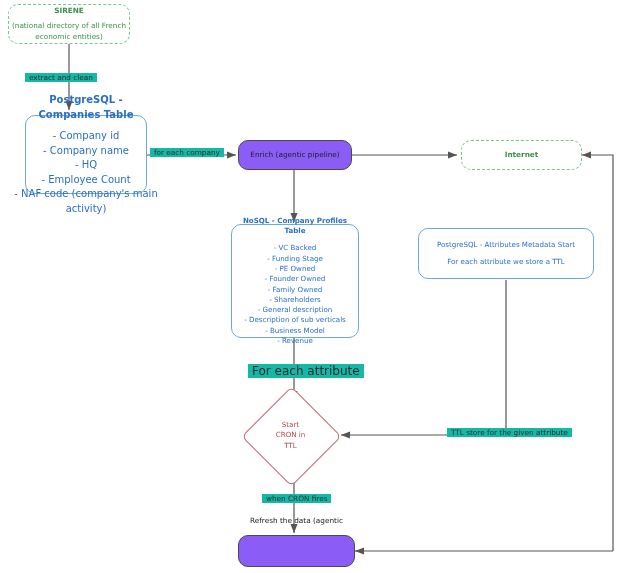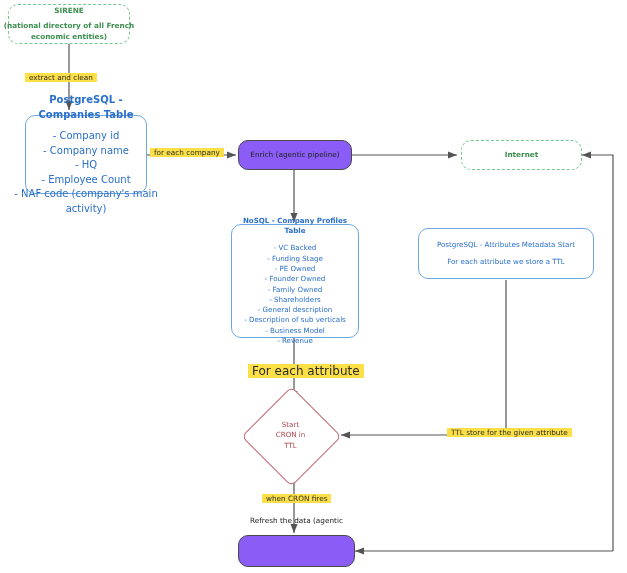--- a/index.html
+++ b/index.html
@@ -20,21 +20,21 @@
   .black{color:#222222;border:1.3px solid #4a4a4a;background:#8b5cf6;}
 
   .diamond-wrap{position:absolute;}
   .diamond-box{position:absolute;left:0;top:0;width:100%;height:100%;
                border:1.3px solid #c46a74;border-radius:6px;
                transform:rotate(45deg);background:#ffffff;}
   .diamond-label{position:absolute;left:0;top:0;width:100%;height:100%;
                  display:flex;flex-direction:column;align-items:center;justify-content:center;
                  color:#b0454f;text-align:left;line-height:1.45;}
 
-  .edge-label{position:absolute;color:#2b2b2b;background:#fde047;white-space:nowrap;
+  .edge-label{position:absolute;color:#2b2b2b;background:#14b8a6;white-space:nowrap;
               padding:0 4px;}
 </style>
 </head>
 <body>
 
 <div id="canvas">
 
   <svg class="wires" viewBox="0 0 627 573" xmlns="http://www.w3.org/2000/svg">
     <defs>
       <marker id="ah" markerWidth="9" markerHeight="9" refX="7.6" refY="3" orient="auto">
@@ -57,21 +57,21 @@
 
       <line x1="294" y1="470" x2="294" y2="533" marker-end="url(#ah)"></line>
 
       <path d="M613,551 L613,155 L582,155" marker-end="url(#ah)"></path>
       <line x1="613" y1="551" x2="355" y2="551" marker-end="url(#ah)"></line>
     </g>
   </svg>
 
   <div class="node green" style="left:8px;top:4px;width:122px;height:40px;font-size:7.3px;">
     <div class="ttl">SIRENE</div>
-    <div class="lines" style="margin-top:5px;font-weight:bold;">
+    <div class="lines" style="margin-top:5px;">
       <div>(national directory of all French</div>
       <div>economic entities)</div>
     </div>
   </div>
 
   <div class="edge-label" style="left:25px;top:73px;font-size:7.3px;">extract and clean</div>
 
   <div class="node blue" style="left:25px;top:115px;width:122px;height:79px;font-size:10px;">
     <div class="ttl">PostgreSQL - Companies Table</div>
     <div class="lines">

